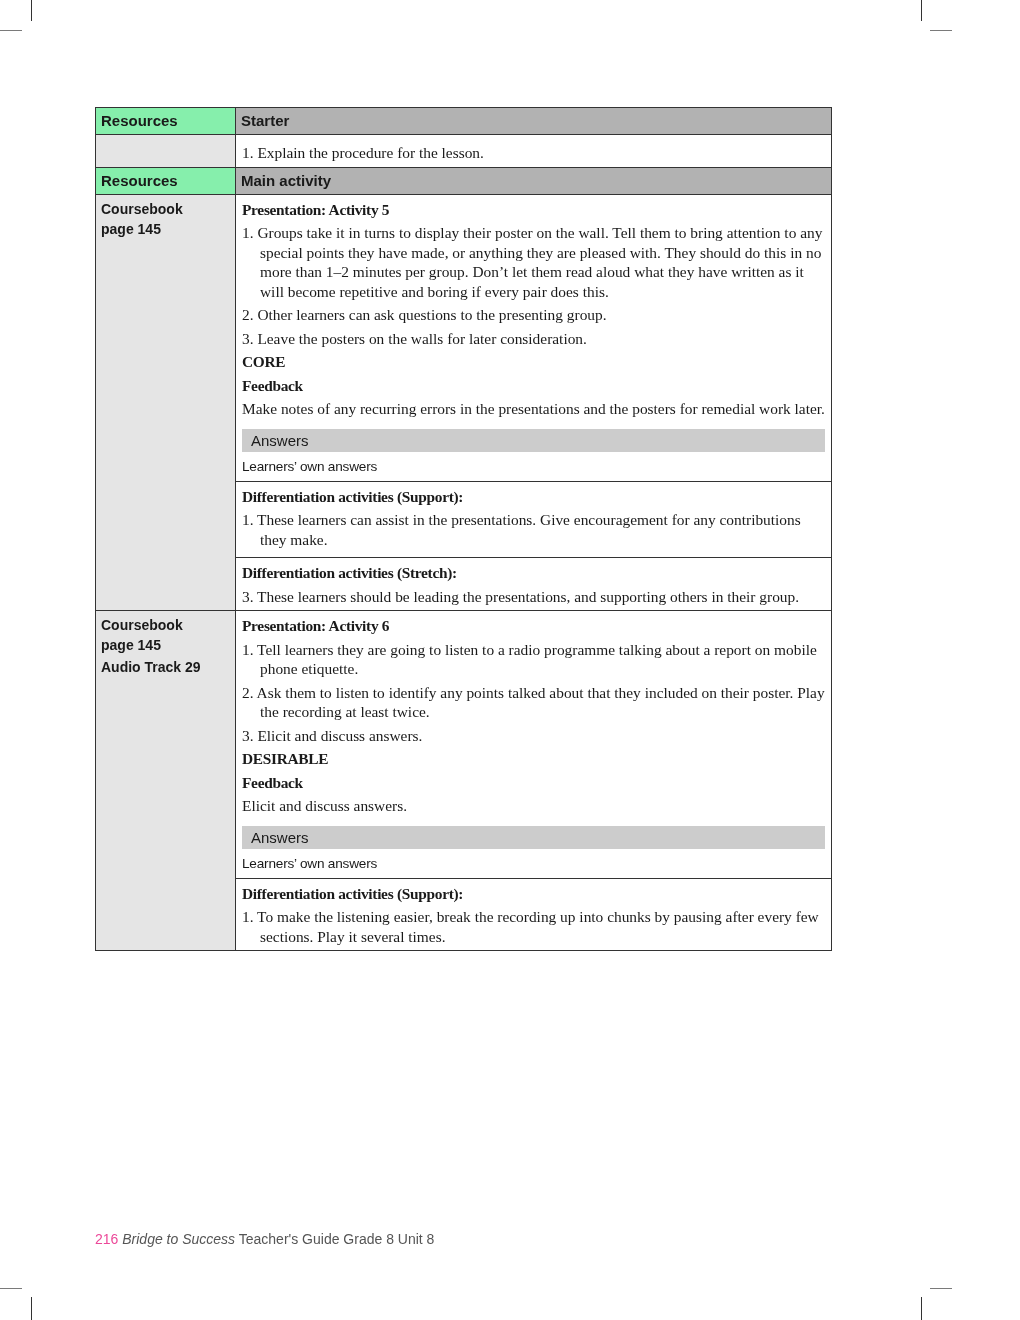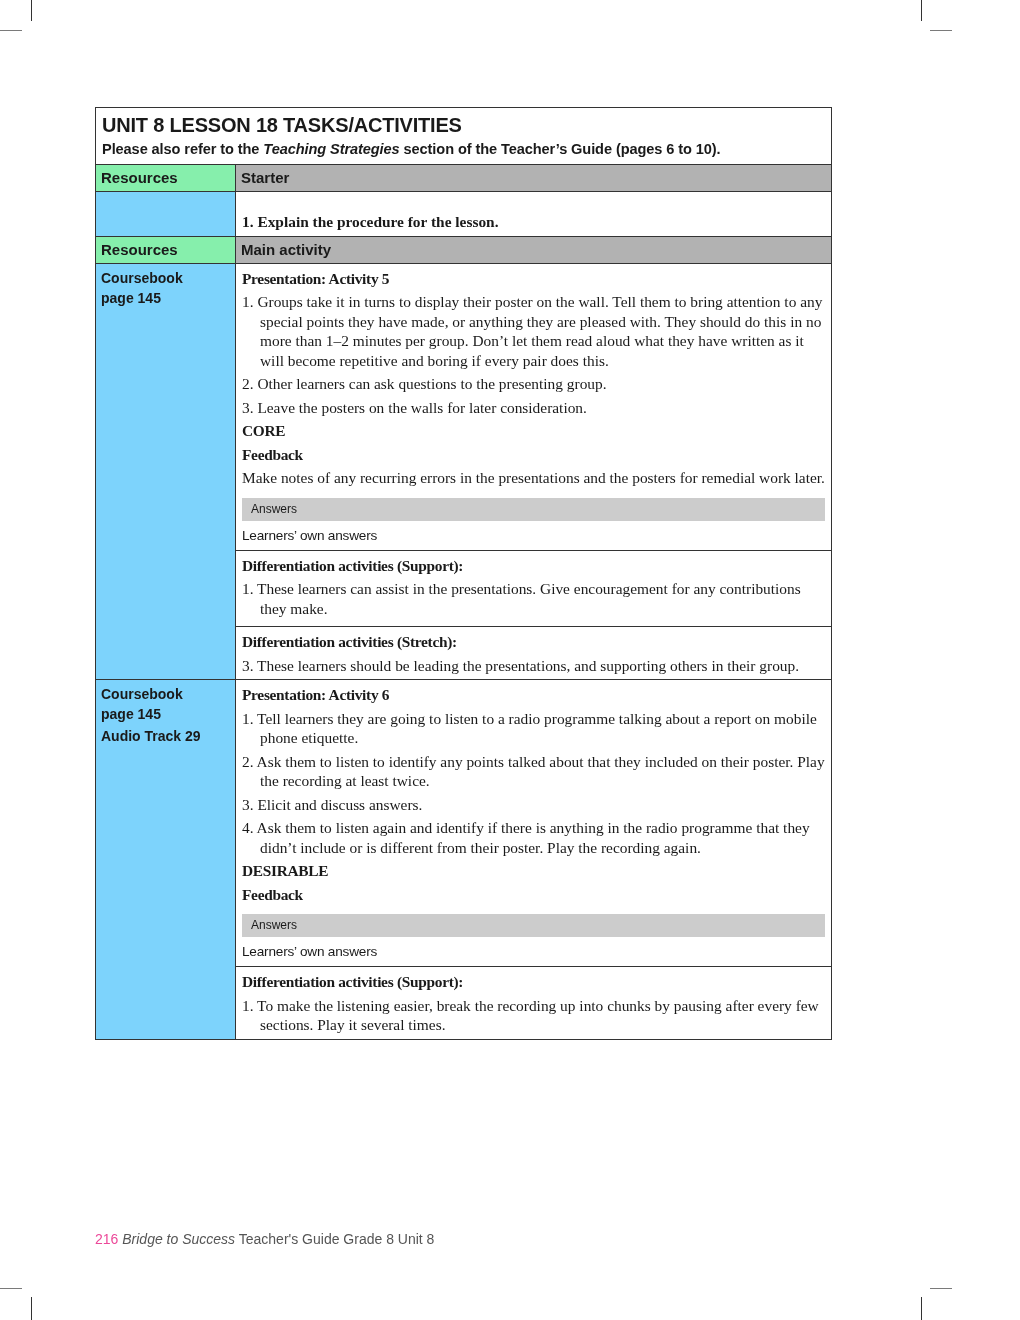--- a/index.html
+++ b/index.html
@@ -24,37 +24,37 @@
   }
   .subtitle i { font-style: italic; }
   .row { display: flex; }
   .row.header { background: #b2b2b2; border-bottom: 1.4px solid #333; }
   .row.header .cell {
     font-family: "Liberation Sans", sans-serif; font-weight: bold;
     font-size: 15px; line-height: 26px; padding: 0 5px;
   }
   .res {
     width: 140px; flex: 0 0 140px; box-sizing: border-box;
-    border-right: 1.4px solid #333; background: #7dd3fc;
+    border-right: 1.4px solid #333; background: #e5e5e5;
   }
   .row.header .res { background: #86efac; }
   .content { flex: 1; box-sizing: border-box; }
   .res-text {
     font-family: "Liberation Sans", sans-serif; font-weight: bold;
     font-size: 14px; line-height: 20px; padding: 4px 5px;
   }
   .block { padding: 5px 6px 4px 6px; border-bottom: 1.4px solid #333; }
   .block:last-child { border-bottom: none; }
   .serif { font-family: "Liberation Serif", serif; font-size: 15.4px; line-height: 19.5px; }
   .h-bold { font-family: "Liberation Serif", serif; font-weight: bold; font-size: 15.4px; line-height: 19.5px; margin-bottom: 4px; letter-spacing: -0.3px; }
   .li { padding-left: 18px; text-indent: -18px; margin-bottom: 4px; }
   .para { margin-bottom: 4px; }
   .answers-bar {
     background: #cccccc; margin: 10px 0 0 0;
-    font-family: "Liberation Sans", sans-serif; font-size: 12px; line-height: 23px;
+    font-family: "Liberation Sans", sans-serif; font-size: 15px; line-height: 23px;
     padding-left: 9px;
   }
   .answers-text {
     font-family: "Liberation Sans", sans-serif; font-size: 13.6px; line-height: 20px;
     padding-top: 5px; letter-spacing: -0.2px;
   }
   .row.section { border-bottom: 1.4px solid #333; }
   .row.section:last-child { border-bottom: none; }
   .footer {
     position: absolute; left: 95px; top: 1231px;
@@ -69,33 +69,29 @@
 <div class="crop" style="left:31px;top:0;width:1px;height:21px;"></div>
 <div class="crop h" style="left:0;top:30px;width:22px;"></div>
 <div class="crop" style="left:921px;top:0;width:1px;height:21px;"></div>
 <div class="crop h" style="left:930px;top:30px;width:22px;"></div>
 <div class="crop" style="left:31px;top:1297px;width:1px;height:23px;"></div>
 <div class="crop h" style="left:0;top:1288px;width:22px;"></div>
 <div class="crop" style="left:921px;top:1297px;width:1px;height:23px;"></div>
 <div class="crop h" style="left:930px;top:1288px;width:22px;"></div>
 
 <div class="table">
-  <div class="title-block">
-    <div class="title">UNIT 8 LESSON 18 TASKS/ACTIVITIES</div>
-    <div class="subtitle"><span>Please also refer to the </span><i>Teaching Strategies</i><span> section of the Teacher’s Guide (pages 6 to 10).</span></div>
-  </div>
 
   <div class="row header">
     <div class="cell res">Resources</div>
     <div class="cell content">Starter</div>
   </div>
   <div class="row section">
     <div class="res"></div>
     <div class="content">
-      <div class="block serif" style="padding-top:20px;padding-bottom:0;font-weight:bold;">
+      <div class="block serif" style="padding-top:8px;padding-bottom:0;">
         <div class="li">1. Explain the procedure for the lesson.</div>
       </div>
     </div>
   </div>
 
   <div class="row header">
     <div class="cell res">Resources</div>
     <div class="cell content">Main activity</div>
   </div>
 
@@ -136,23 +132,23 @@
         <div>page 145</div>
         <div style="margin-top:2px;">Audio Track 29</div>
       </div>
     </div>
     <div class="content">
       <div class="block serif">
         <div class="h-bold">Presentation: Activity 6</div>
         <div class="li">1. Tell learners they are going to listen to a radio programme talking about a report on mobile phone etiquette.</div>
         <div class="li">2. Ask them to listen to identify any points talked about that they included on their poster. Play the recording at least twice.</div>
         <div class="li">3. Elicit and discuss answers.</div>
-        <div class="li">4. Ask them to listen again and identify if there is anything in the radio programme that they didn’t include or is different from  their poster. Play the recording again.</div>
         <div class="h-bold">DESIRABLE</div>
         <div class="h-bold">Feedback</div>
+        <div class="para">Elicit and discuss answers.</div>
         <div class="answers-bar">Answers</div>
         <div class="answers-text">Learners’ own answers</div>
       </div>
       <div class="block serif">
         <div class="h-bold">Differentiation activities (Support):</div>
         <div class="li" style="margin-bottom:0;">1. To make the listening easier, break the recording up into chunks by pausing after every few sections. Play it several times.</div>
       </div>
     </div>
   </div>
 </div>

